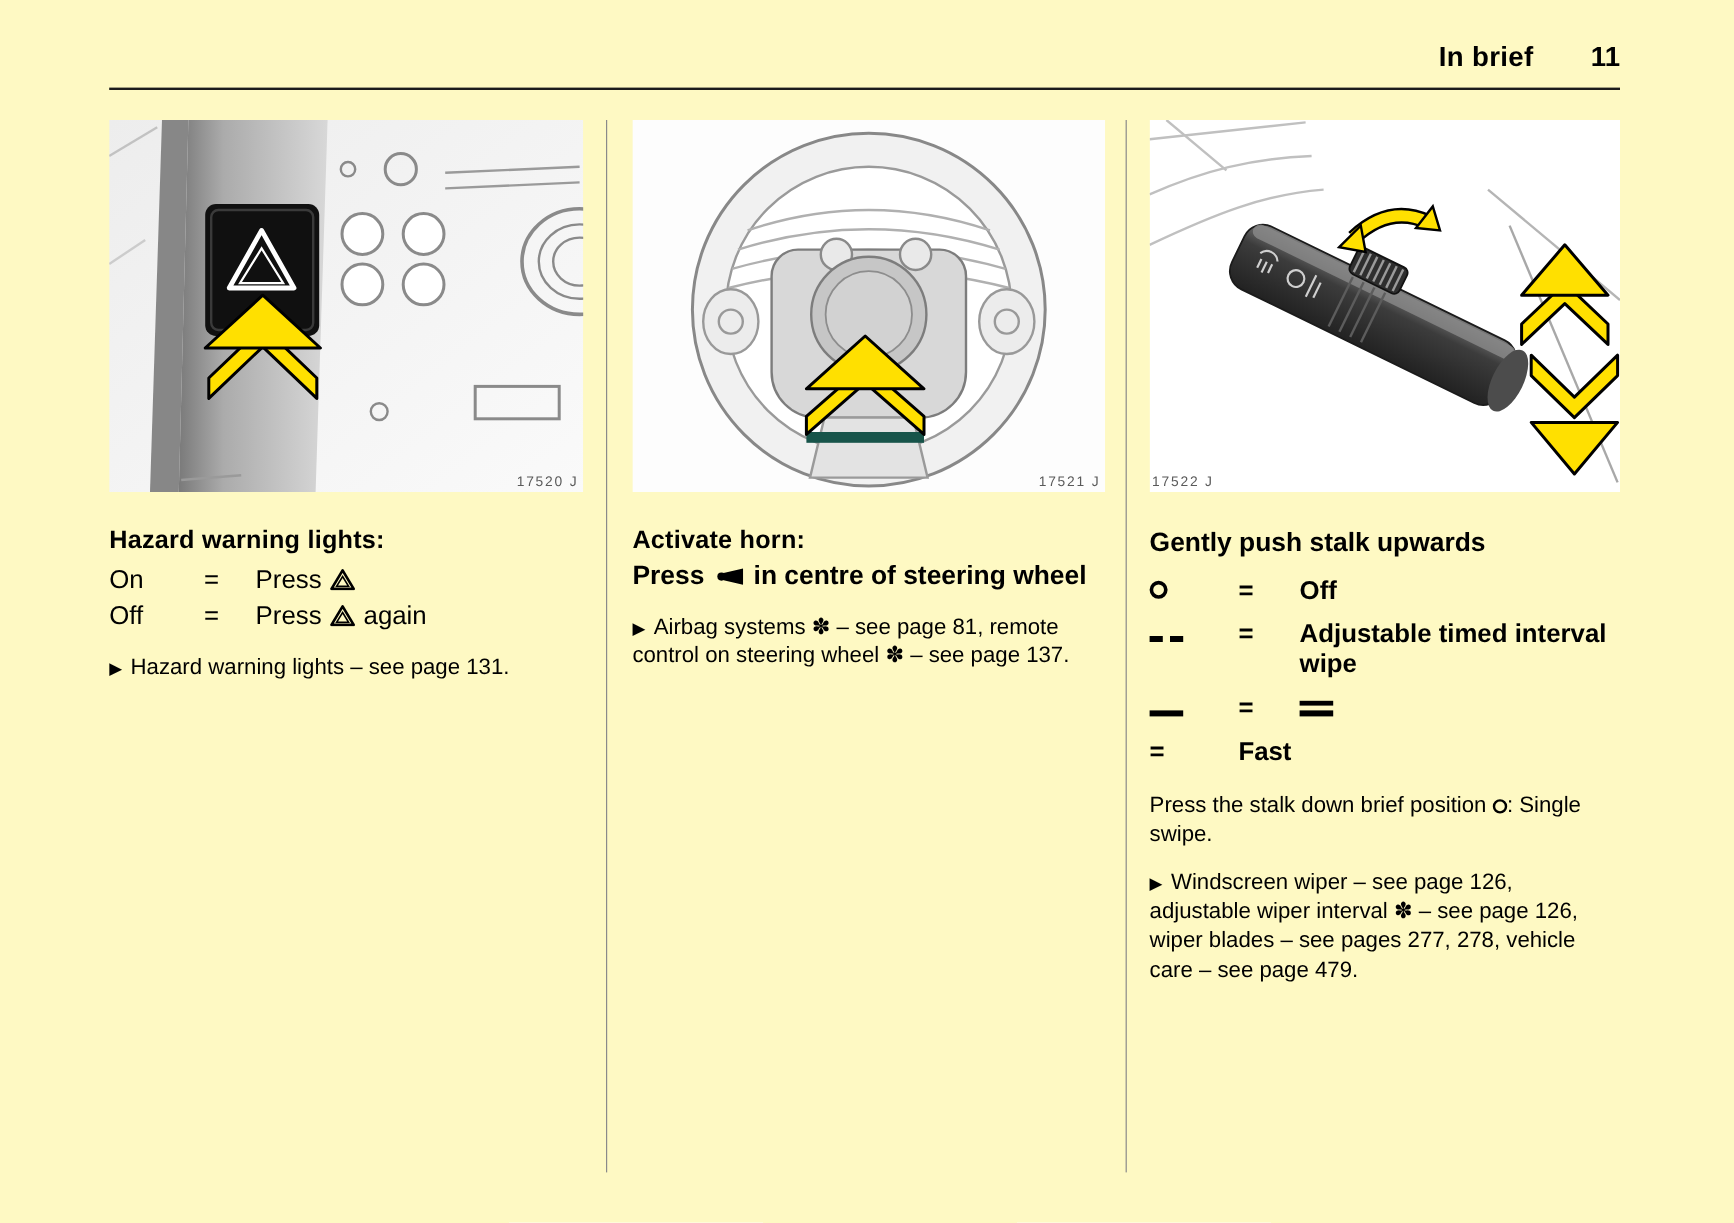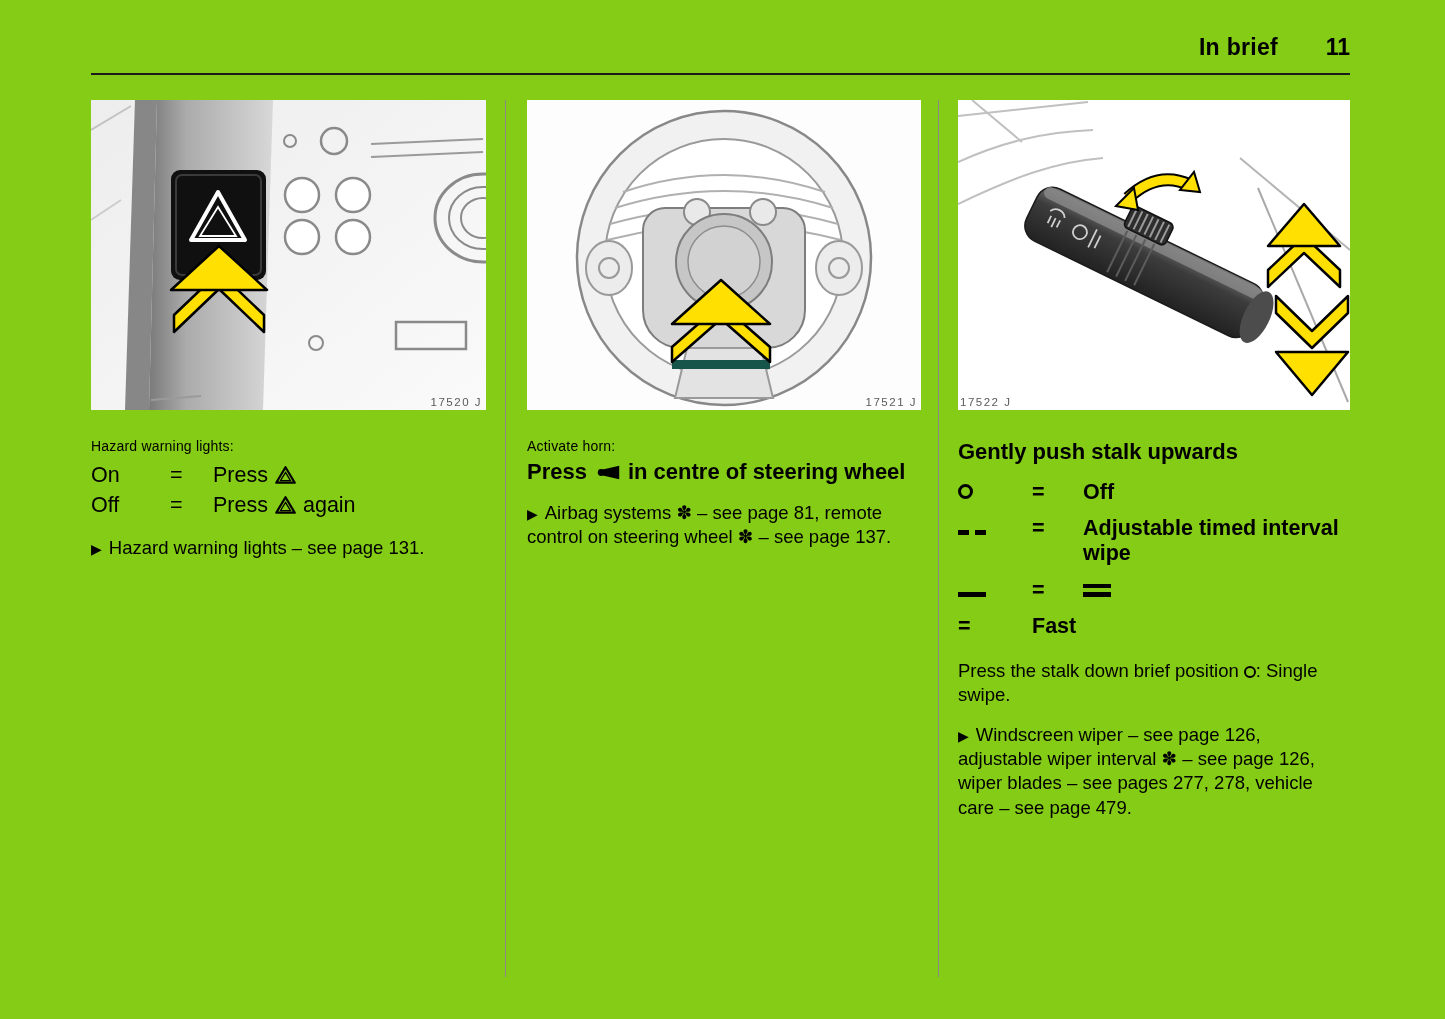--- a/index.html
+++ b/index.html
@@ -1,34 +1,34 @@
 <!DOCTYPE html>
 <html><head>
 <meta charset="utf-8">
 <style>
   * { box-sizing: border-box; }
   html, body { margin: 0; padding: 0; background: #ffffff; }
   .page {
-    position: relative; width: 1445px; height: 1019px; background: #84cc16;
+    position: relative; width: 1445px; height: 1019px; background: #fef9c3;
     font-family: "Liberation Sans", "DejaVu Sans", sans-serif; color: #000; overflow: hidden;
   }
   .hdr-title { position: absolute; top: 34px; right: 167px; font-size: 23px; font-weight: 700; letter-spacing: .3px; }
   .hdr-page  { position: absolute; top: 34px; right: 95px;  font-size: 23px; font-weight: 700; }
   .hdr-rule  { position: absolute; top: 73px; left: 91px; width: 1259px; height: 2px; background: #1c1c1c; }
   .vsep { position: absolute; top: 100px; height: 877px; width: 1px; background: #8a8a8a; }
   .vsep1 { left: 505px; } .vsep2 { left: 938px; }
   .col { position: absolute; top: 100px; }
   .col1 { left: 91px;  width: 395px; }
   .col2 { left: 527px; width: 394px; }
   .col3 { left: 958px; width: 392px; }
   .figure { position: relative; height: 312px; margin-bottom: 26px; }
   .figure svg.fig { display: block; width: 100%; height: 310px; }
   .fig-label { position: absolute; bottom: 4px; font-size: 11.5px; color: #5a5a5a; letter-spacing: 1.5px; }
   .fig-label.right { right: 4px; margin-top: 32px; } .fig-label.left { left: 2px; }
-  .sec-title { margin: 0; font-size: 14px; font-weight: 400; line-height: 1.25; letter-spacing: .2px; }
+  .sec-title { margin: 0; font-size: 21px; font-weight: 700; line-height: 1.25; letter-spacing: .2px; }
   .bold-line { font-size: 22px; font-weight: 700; line-height: 1.25; margin-top: 2px; }
   .def-table { display: grid; grid-template-columns: 79px 43px 1fr; font-size: 21.5px; font-weight: 400; line-height: 1.4; margin-top: 4px; }
   .note { margin: 0; font-size: 18.5px; line-height: 1.3; margin-top: 16px; }
   .body-text { margin: 0; font-size: 18.5px; line-height: 1.3; margin-top: 20px; }
   .marker { font-size: 14px; margin-right: 7px; }
   .inline-icon { vertical-align: -2px; margin: 0 7px; }
   .wiper-table { display: grid; grid-template-columns: 74px 51px 1fr; row-gap: 11px; margin-top: 14px; font-size: 21.5px; font-weight: 700; line-height: 1.18; align-items: start; }
   .sym-circle { display: inline-block; width: 15px; height: 15px; border: 3px solid #000; border-radius: 50%; margin-top: 3px; }
   .sym-dashes span { display: inline-block; width: 11px; height: 4.5px; background: #000; margin-right: 6px; margin-top: 10px; }
   .sym-bar { display: inline-block; width: 28px; height: 4.5px; background: #000; margin-top: 10px; }

